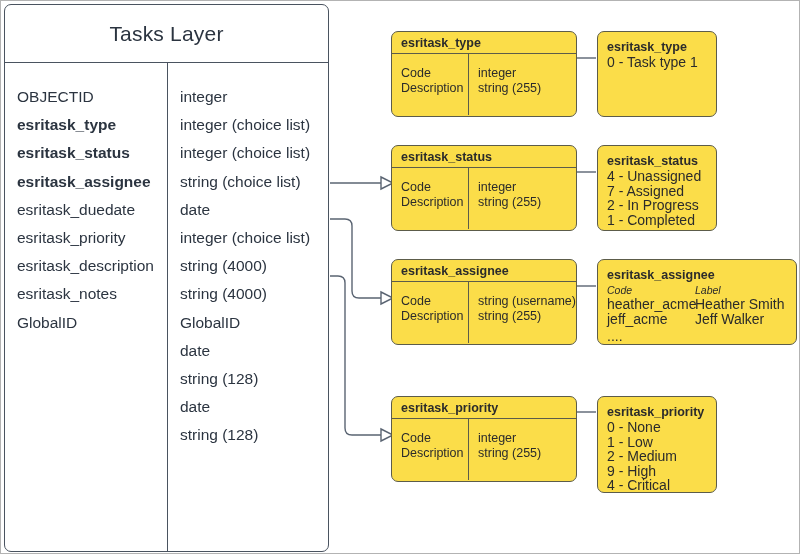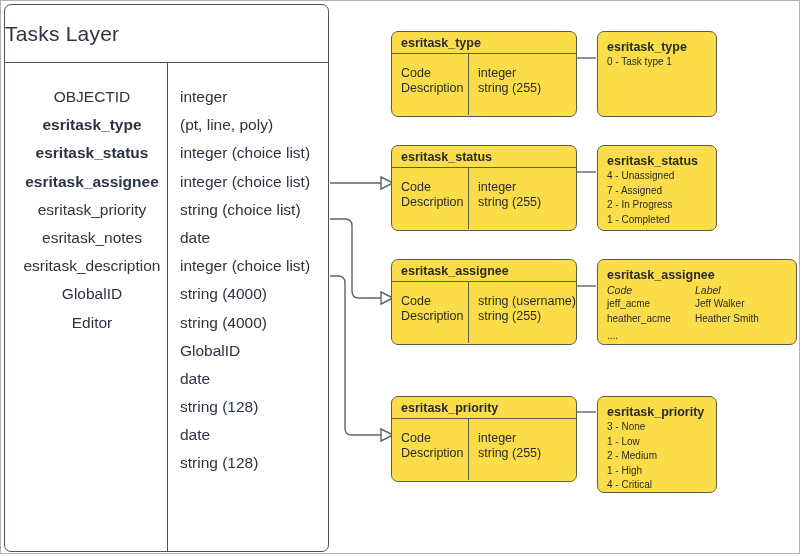--- a/index.html
+++ b/index.html
@@ -44,38 +44,37 @@
     border-radius: 7px;
     background: #ffffff;
     overflow: hidden;
   }
   .entity-header {
     height: 58px;
     box-sizing: border-box;
     border-bottom: 1.4px solid #4a5360;
     display: flex;
     align-items: center;
-    justify-content: flex-start;
+    justify-content: center;
   }
   .entity-title {
     font-size: 21px;
     color: #2b3440;
     letter-spacing: 0.2px;
   }
   .entity-body {
     position: relative;
     height: calc(100% - 58px);
     display: flex;
   }
   .col-left {
     width: 163px;
     box-sizing: border-box;
     border-right: 1.4px solid #4a5360;
     padding: 20px 0 0 12px;
-    text-align: center;
   }
   .col-right {
     flex: 1;
     padding: 20px 0 0 12px;
   }
   .field-row {
     height: 28.2px;
     line-height: 28.2px;
     font-size: 15.5px;
     color: #2b3440;
@@ -136,21 +135,21 @@
     overflow: hidden;
   }
   .vbox-title {
     font-size: 12.5px;
     font-weight: bold;
     color: #2b2b2b;
     line-height: 15px;
     white-space: nowrap;
   }
   .vbox-line {
-    font-size: 10px;
+    font-size: 14px;
     color: #2b2b2b;
     line-height: 14.5px;
     white-space: nowrap;
   }
   .vbox-cols {
     display: flex;
   }
   .vbox-cols .vc-a { width: 88px; }
   .vbox-hdr {
     font-style: italic;
@@ -179,29 +178,28 @@
   <div class="entity-table">
     <div class="entity-header">
       <div class="entity-title">Tasks Layer</div>
     </div>
     <div class="entity-body">
       <div class="col-left">
         <div class="field-row">OBJECTID</div>
         <div class="field-row bold">esritask_type</div>
         <div class="field-row bold">esritask_status</div>
         <div class="field-row bold">esritask_assignee</div>
+        <div class="field-row">esritask_duedate</div>
         <div class="field-row">esritask_priority</div>
+        <div class="field-row">esritask_description</div>
         <div class="field-row">esritask_notes</div>
-        <div class="field-row">esritask_description</div>
         <div class="field-row">GlobalID</div>
-        <div class="field-row">Editor</div>
       </div>
       <div class="col-right">
         <div class="field-row">integer</div>
-        <div class="field-row">(pt, line, poly)</div>
         <div class="field-row">integer (choice list)</div>
         <div class="field-row">integer (choice list)</div>
         <div class="field-row">string (choice list)</div>
         <div class="field-row">date</div>
         <div class="field-row">integer (choice list)</div>
         <div class="field-row">string (4000)</div>
         <div class="field-row">string (4000)</div>
         <div class="field-row">GlobalID</div>
         <div class="field-row">date</div>
         <div class="field-row">string (128)</div>
@@ -297,34 +295,34 @@
     <div class="vbox-line">1 - Completed</div>
   </div>
 
   <div class="vbox" style="left:597px; top:259px; width:200px; height:86px;">
     <div class="vbox-title">esritask_assignee</div>
     <div class="vbox-cols">
       <div class="vc-a vbox-hdr">Code</div>
       <div class="vbox-hdr">Label</div>
     </div>
     <div class="vbox-cols">
+      <div class="vc-a vbox-line">heather_acme</div>
+      <div class="vbox-line">Heather Smith</div>
+    </div>
+    <div class="vbox-cols">
       <div class="vc-a vbox-line">jeff_acme</div>
       <div class="vbox-line">Jeff Walker</div>
     </div>
-    <div class="vbox-cols">
-      <div class="vc-a vbox-line">heather_acme</div>
-      <div class="vbox-line">Heather Smith</div>
-    </div>
     <div class="vbox-cols" style="margin-top:3px;">
       <div class="vc-a vbox-line">....</div>
     </div>
   </div>
 
   <div class="vbox" style="left:597px; top:396px; width:120px; height:97px;">
     <div class="vbox-title">esritask_priority</div>
-    <div class="vbox-line">3 - None</div>
+    <div class="vbox-line">0 - None</div>
     <div class="vbox-line">1 - Low</div>
     <div class="vbox-line">2 - Medium</div>
-    <div class="vbox-line">1 - High</div>
+    <div class="vbox-line">9 - High</div>
     <div class="vbox-line">4 - Critical</div>
   </div>
 
 </div>
 
 </body></html>

